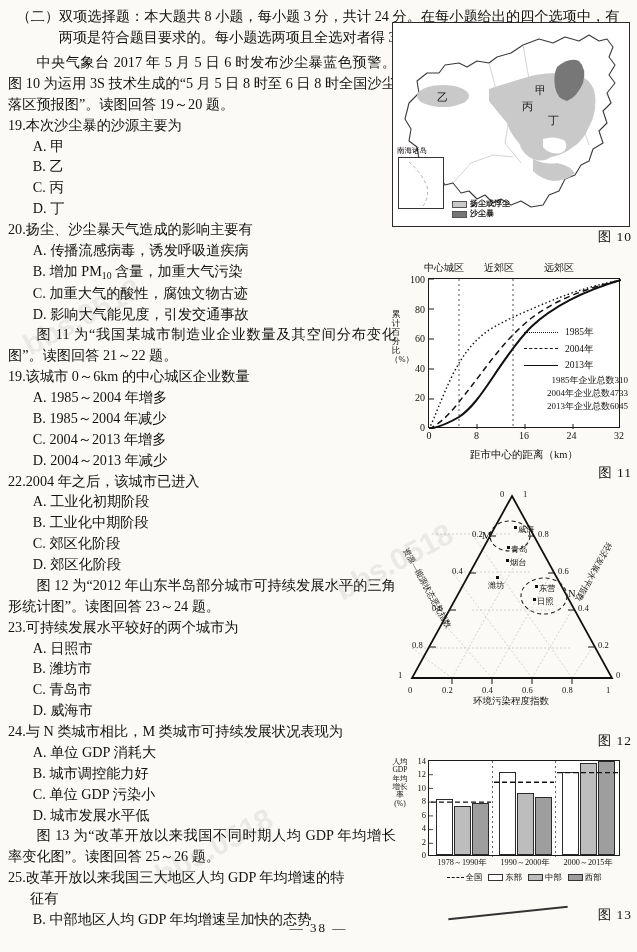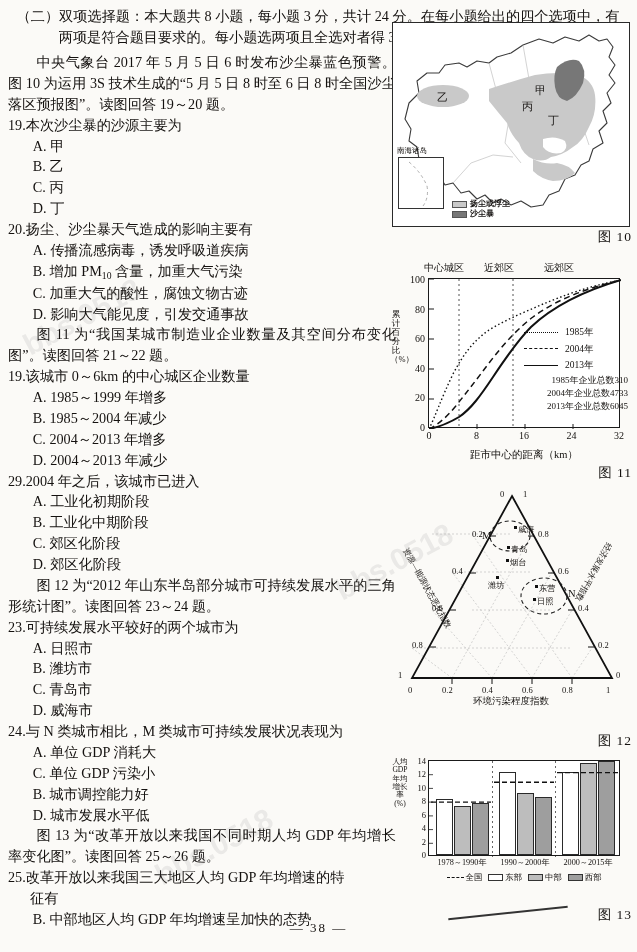--- a/index.html
+++ b/index.html
@@ -144,49 +144,49 @@
       <div class="para opt">A. 传播流感病毒，诱发呼吸道疾病</div>
       <div class="para opt"><span>B. 增加 PM</span><sub>10</sub><span> 含量，加重大气污染</span></div>
       <div class="para opt">C. 加重大气的酸性，腐蚀文物古迹</div>
       <div class="para opt">D. 影响大气能见度，引发交通事故</div>
     </div>
 
     <div class="para indent2">图 11 为“我国某城市制造业企业数量及其空间分布变化图”。读图回答 21～22 题。</div>
 
     <div>
       <div class="para hang"><span>19.</span><span>该城市 0～6km 的中心城区企业数量</span></div>
-      <div class="para opt">A. 1985～1999 年增多</div>
+      <div class="para opt">A. 1985～2004 年增多</div>
       <div class="para opt">B. 1985～2004 年减少</div>
       <div class="para opt">C. 2004～2013 年增多</div>
       <div class="para opt">D. 2004～2013 年减少</div>
     </div>
 
     <div>
-      <div class="para hang"><span>29.</span><span>2004 年之后，该城市已进入</span></div>
+      <div class="para hang"><span>22.</span><span>2004 年之后，该城市已进入</span></div>
       <div class="para opt">A. 工业化初期阶段</div>
       <div class="para opt">B. 工业化中期阶段</div>
       <div class="para opt">C. 郊区化阶段</div>
       <div class="para opt">D. 郊区化阶段</div>
     </div>
 
     <div class="para indent2">图 12 为“2012 年山东半岛部分城市可持续发展水平的三角形统计图”。读图回答 23～24 题。</div>
 
     <div>
       <div class="para hang"><span>23.</span><span>可持续发展水平较好的两个城市为</span></div>
       <div class="para opt">A. 日照市</div>
       <div class="para opt">B. 潍坊市</div>
       <div class="para opt">C. 青岛市</div>
       <div class="para opt">D. 威海市</div>
     </div>
 
     <div>
       <div class="para hang"><span>24.</span><span>与 N 类城市相比，M 类城市可持续发展状况表现为</span></div>
       <div class="para opt">A. 单位 GDP 消耗大</div>
+      <div class="para opt">B. 城市调控能力好</div>
       <div class="para opt">C. 单位 GDP 污染小</div>
-      <div class="para opt">B. 城市调控能力好</div>
       <div class="para opt">D. 城市发展水平低</div>
     </div>
 
     <div class="para indent2">图 13 为“改革开放以来我国不同时期人均 GDP 年均增长率变化图”。读图回答 25～26 题。</div>
 
     <div>
       <div class="para hang"><span>25.</span><span>改革开放以来我国三大地区人均 GDP 年均增速的特</span></div>
       <div class="para" style="padding-left:1.55em;">征有</div>
       <div class="para opt">B. 中部地区人均 GDP 年均增速呈加快的态势</div>
       <div class="para opt"></div>

